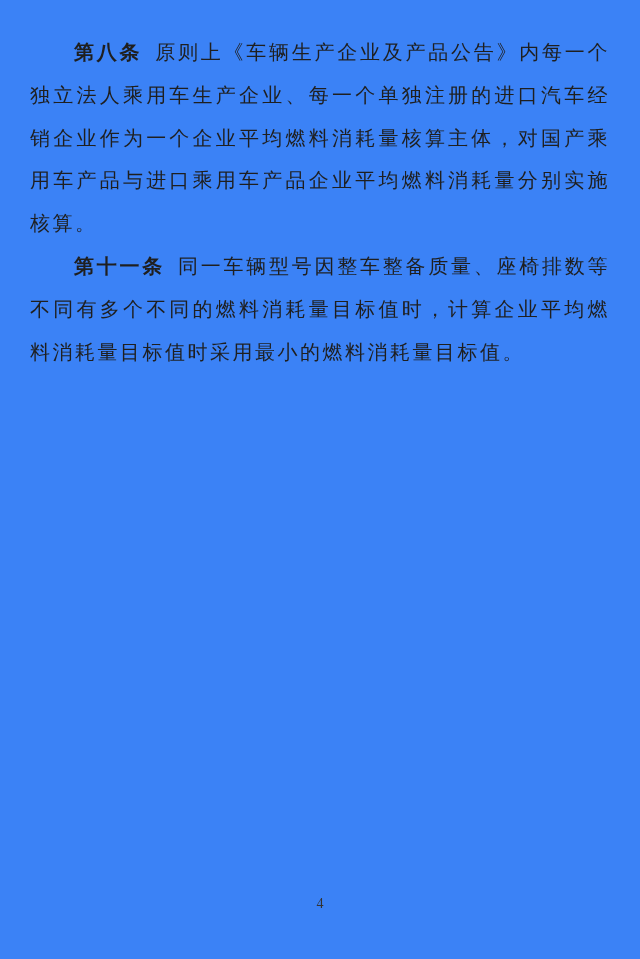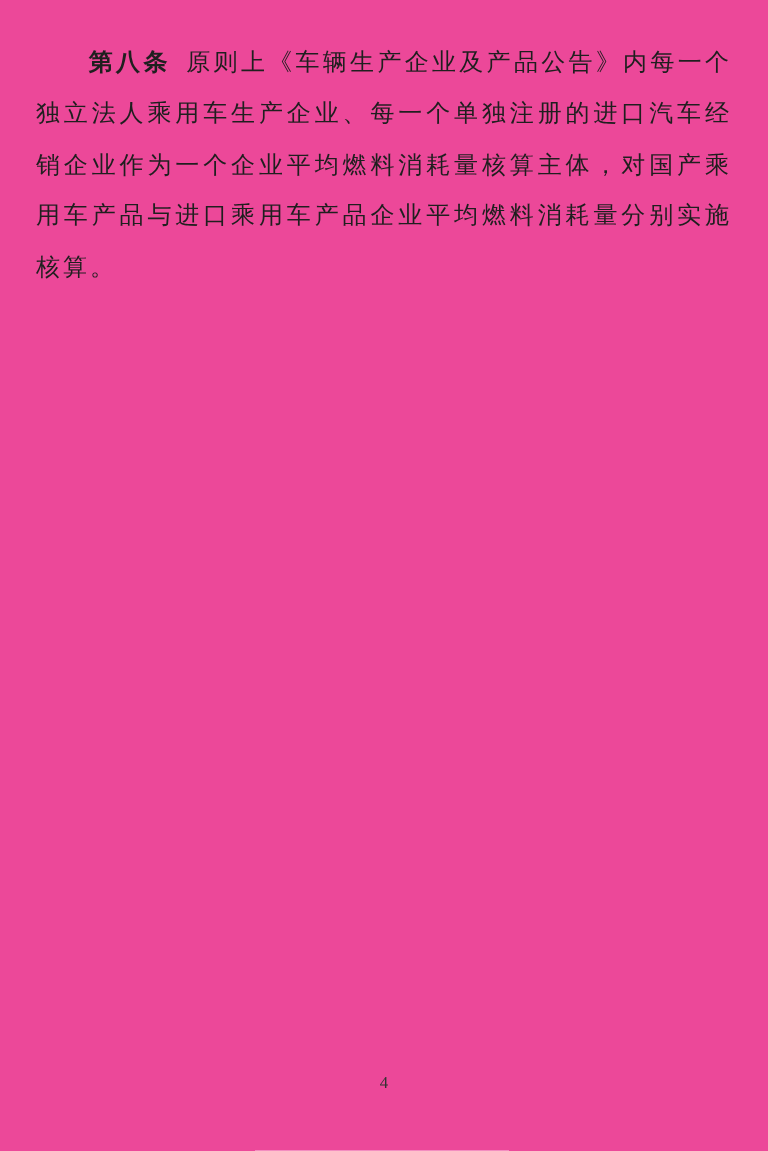--- a/index.html
+++ b/index.html
@@ -14,21 +14,21 @@
     font-family: "Liberation Serif", "DejaVu Serif", serif;
     color: #1f1f1f;
     overflow: hidden;
   }
   .page {
     position: absolute;
     top: 0;
     left: 0;
     width: 640px;
     height: 959px;
-    background: #ec4899;
+    background: #3b82f6;
     box-sizing: border-box;
     padding: 31px 30px 0 30px;
   }
   .doc-body {
     width: 580px;
   }
   .para {
     margin: 0;
     font-size: 20px;
     line-height: 42.8px;
@@ -58,16 +58,17 @@
 </head>
 <body>
 
 <div class="page">
   <div class="doc-body" id="paragraphs">
   <p class="para"><span class="heading">第八条</span><span class="body-text">原则上《车辆生产企业及产品公告》内每一个独立法人乘用车生产企业、每一个单独注册的进口汽车经销企业作为一个企业平均燃料消耗量核算主体，对国产乘用车产品与进口乘用车产品企业平均燃料消耗量分别实施核算。</span></p>
 
 
 
 
+  <p class="para"><span class="heading">第十一条</span><span class="body-text">同一车辆型号因整车整备质量、座椅排数等不同有多个不同的燃料消耗量目标值时，计算企业平均燃料消耗量目标值时采用最小的燃料消耗量目标值。</span></p>
 
 </div>
   <div class="footer">4</div>
 </div>
 
 </body></html>

